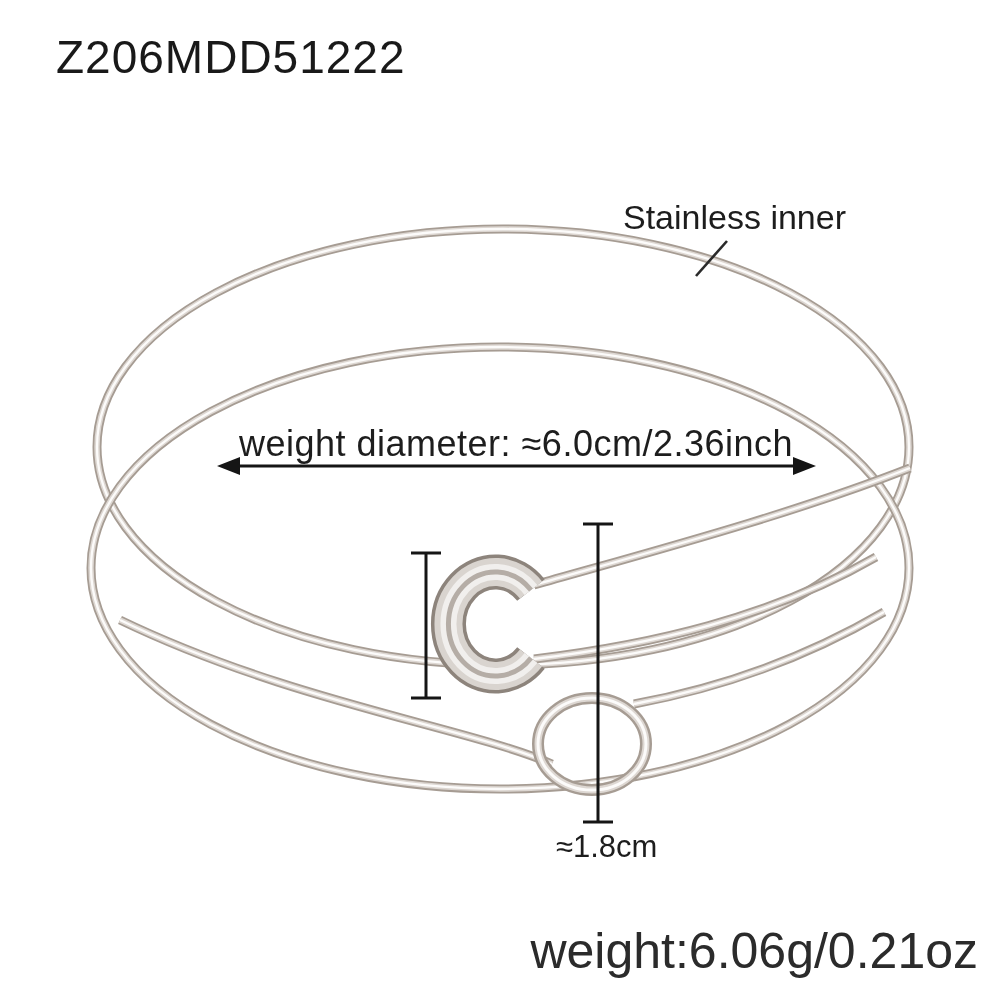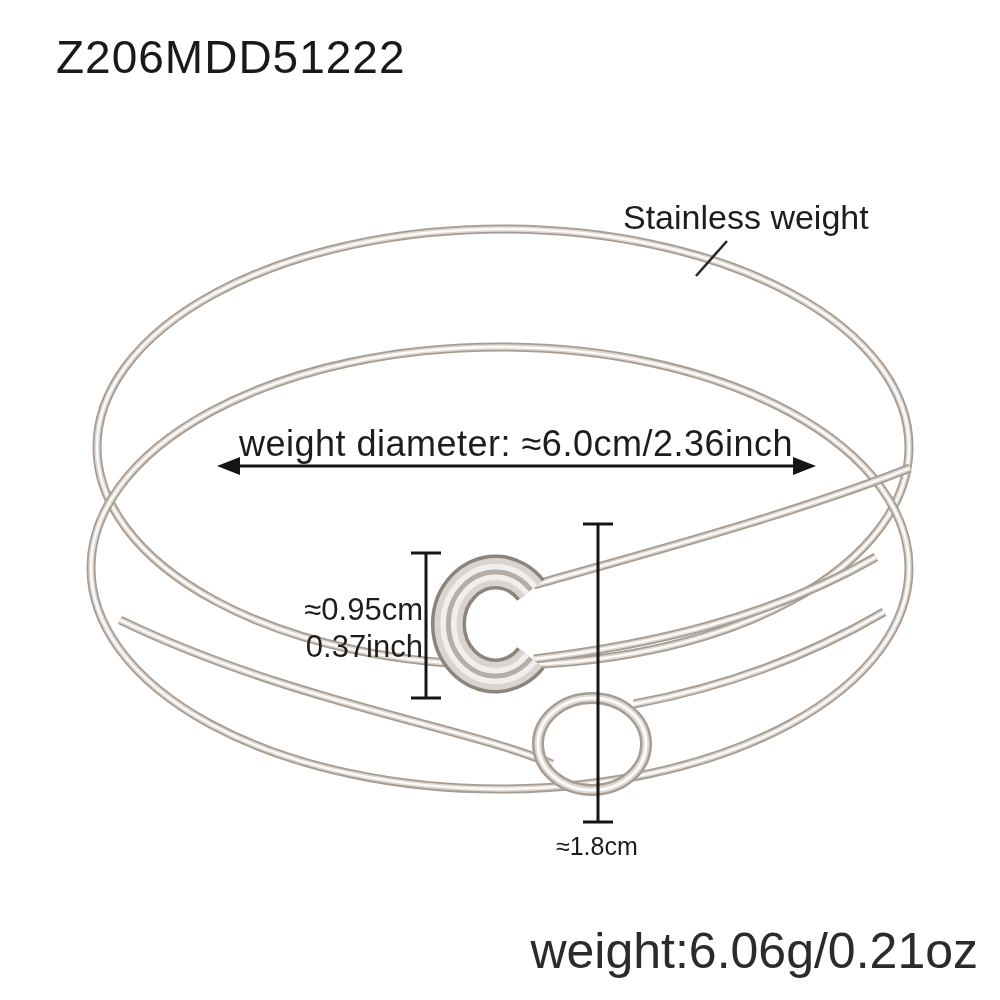--- a/index.html
+++ b/index.html
@@ -32,21 +32,21 @@
   .meas{stroke:#151515;stroke-width:3;fill:none;}
   .meas-fill{fill:#151515;stroke:none;}
   .leader{stroke:#2a2a2a;stroke-width:2.6;fill:none;}
 
   
   .txt{position:absolute;white-space:nowrap;}
   .product-code{left:56px;top:30px;font-size:46px;letter-spacing:1px;color:#191919;}
   .material-label{left:623px;top:198px;font-size:34px;color:#1d1d1d;}
   .inner-label{left:216px;top:423px;width:600px;text-align:center;font-size:36px;letter-spacing:.5px;}
   .m095{right:577px;top:591px;font-size:31px;line-height:37px;text-align:right;}
-  .m18{left:556px;top:828px;font-size:25px;line-height:37px;}
+  .m18{left:556px;top:828px;font-size:31px;line-height:37px;}
   .weight-label{right:22px;top:922px;font-size:50px;color:#2b2b2b;margin-left:32px;}
 </style>
 </head>
 <body>
 
 <div class="stage">
 
   <svg class="draw" width="1000" height="1000" viewBox="0 0 1000 1000">
 
     <g>
@@ -113,27 +113,23 @@
 
     <g>
       <line class="meas" x1="598" y1="524" x2="598" y2="822"></line>
       <line class="meas" x1="583" y1="524" x2="613" y2="524"></line>
       <line class="meas" x1="583" y1="822" x2="613" y2="822"></line>
     </g>
   </svg>
 
   <div class="txt product-code">Z206MDD51222</div>
 
-  <div class="txt material-label">Stainless weight</div>
+  <div class="txt material-label">Stainless inner</div>
 
   <div class="txt inner-label">weight diameter: ≈6.0cm/2.36inch</div>
 
-  <div class="txt m095">
-    <div>≈0.95cm</div>
-    <div>0.37inch</div>
-  </div>
 
   <div class="txt m18">
     <div>≈1.8cm</div>
   </div>
 
   <div class="txt weight-label">weight:6.06g/0.21oz</div>
 </div>
 
 </body></html>

